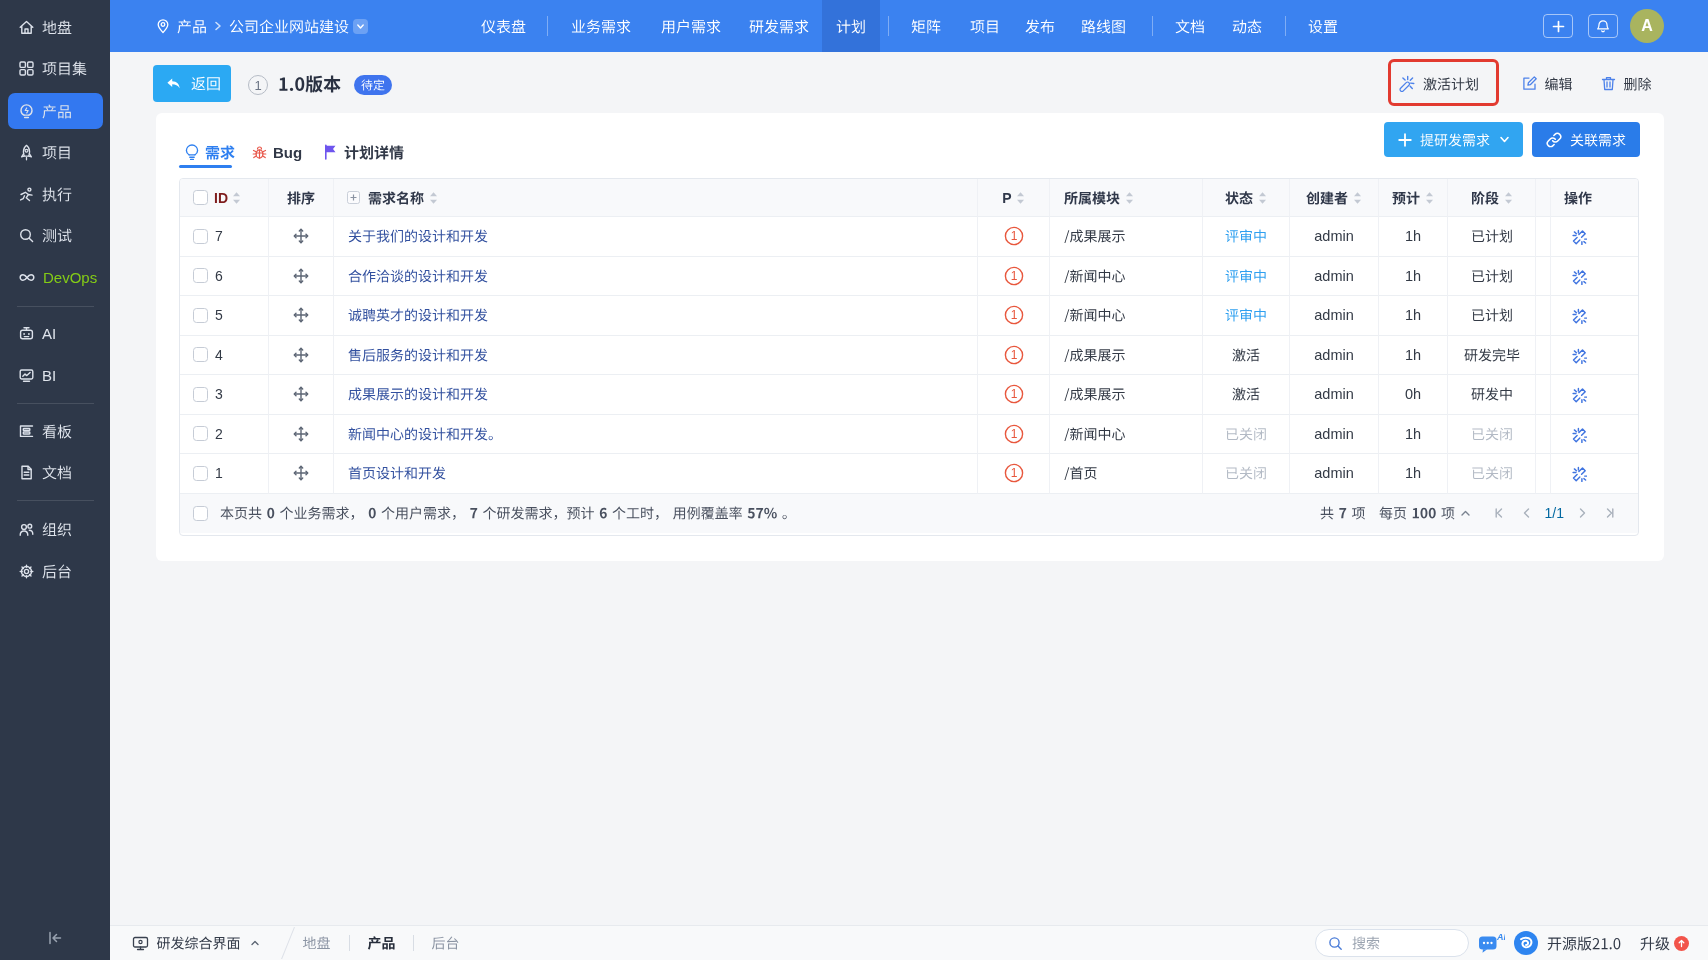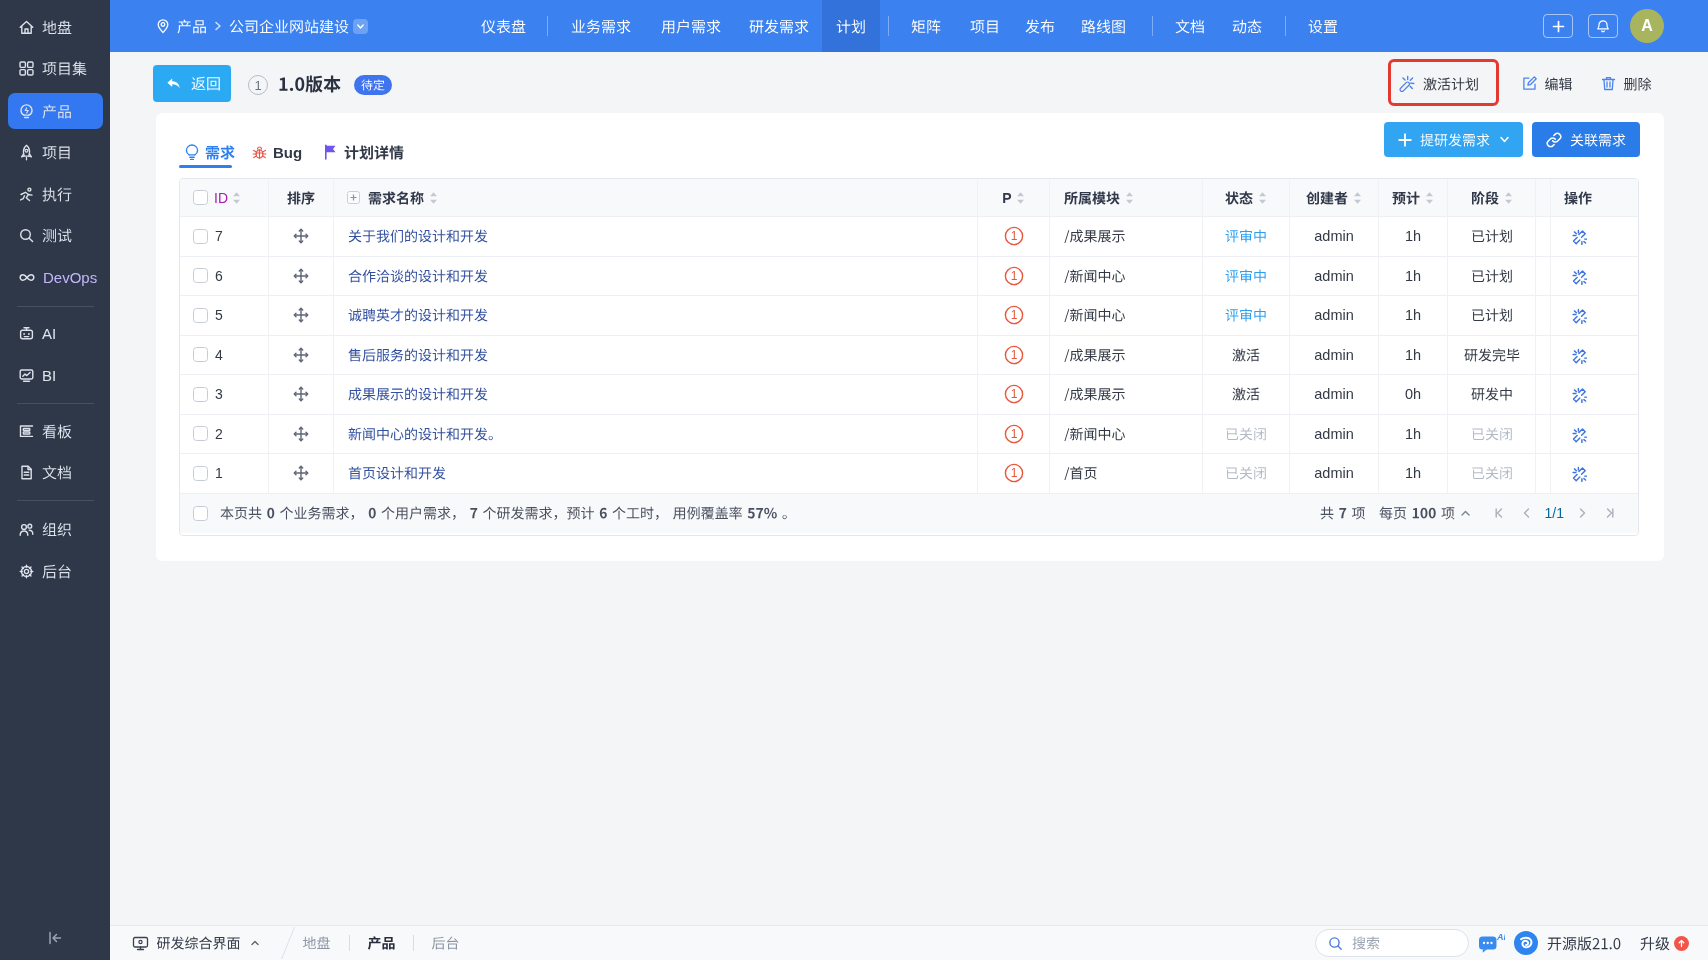--- a/index.html
+++ b/index.html
@@ -97,21 +97,21 @@
         <svg class="t" width="30.0" height="15" viewBox="0 -880 2000 1000">
           <path transform="translate(0,0)" fill="#dfe4ec" d="M486 -92C537 -42 596 28 624 73L673 39C644 -4 584 -72 533 -121ZM312 -782V-154H371V-724H588V-157H649V-782ZM867 -827V-7C867 8 861 13 847 13C833 14 786 14 733 13C742 31 752 60 755 76C825 77 868 75 894 64C919 53 929 34 929 -7V-827ZM730 -750V-151H790V-750ZM446 -653V-299C446 -178 426 -53 259 32C270 41 289 66 296 78C476 -13 504 -164 504 -298V-653ZM81 -776C137 -745 209 -697 243 -665L289 -726C253 -756 180 -800 126 -829ZM38 -506C93 -475 166 -430 202 -400L247 -460C209 -489 135 -532 81 -560ZM58 27 126 67C168 -25 218 -148 254 -253L194 -292C154 -180 98 -50 58 27Z M1120 -775C1171 -731 1235 -667 1265 -626L1317 -678C1287 -718 1222 -778 1170 -821ZM1777 -796C1819 -752 1865 -691 1885 -651L1940 -688C1918 -727 1871 -785 1829 -828ZM1050 -526V-454H1189V-94C1189 -51 1159 -22 1141 -11C1154 4 1172 36 1179 54C1194 36 1221 18 1392 -97C1385 -112 1376 -141 1371 -161L1260 -89V-526ZM1671 -835 1677 -632H1346V-560H1680C1698 -183 1745 74 1869 77C1907 77 1947 35 1967 -134C1953 -140 1921 -160 1907 -175C1901 -77 1889 -21 1871 -21C1809 -24 1770 -251 1754 -560H1959V-632H1751C1749 -697 1747 -765 1747 -835ZM1360 -61 1381 10C1465 -15 1574 -47 1679 -78L1669 -145L1552 -112V-344H1646V-414H1378V-344H1483V-93Z"></path>
         </svg>
       </div>
       <div class="ab sideitem" style="top:259.5px;">
         <span class="ic">
           <svg width="18" height="17" viewBox="0 0 18 17" fill="none">
             <path d="M9 8.5 c-1.2 1.6-2.3 2.8-4 2.8a2.8 2.8 0 0 1 0-5.6 c1.7 0 2.8 1.2 4 2.8 c1.2 1.6 2.3 2.8 4 2.8a2.8 2.8 0 0 0 0-5.6c-1.7 0-2.8 1.2-4 2.8z" stroke="#dce1ea" stroke-width="1.5" stroke-linecap="round" stroke-linejoin="round" fill="none"></path>
           </svg>
         </span>
-        <span style="font-size:15px;color:#c4b5fd">DevOps</span>
+        <span style="font-size:15px;color:#84cc16">DevOps</span>
       </div>
       <div class="ab sideitem" style="top:315.5px;">
         <span class="ic">
           <svg width="17" height="17" viewBox="0 0 17 17" fill="none">
             <rect x="2.6" y="5.2" width="11.8" height="8.6" rx="2" stroke="#dce1ea" stroke-width="1.4" stroke-linecap="round" stroke-linejoin="round" fill="none"></rect>
             <path d="M8.5 5 V2.8 M6 2.8h5" stroke="#dce1ea" stroke-width="1.4" stroke-linecap="round" stroke-linejoin="round" fill="none"></path>
             <circle cx="6.1" cy="9" r=".9" fill="#dce1ea"></circle>
             <circle cx="10.9" cy="9" r=".9" fill="#dce1ea"></circle>
             <path d="M6.3 11.6h4.4" stroke="#dce1ea" stroke-width="1.4" stroke-linecap="round" stroke-linejoin="round" fill="none"></path>
           </svg>
@@ -406,21 +406,21 @@
           <col style="width:87px">
         </colgroup>
         <tbody>
           <tr>
             <th>
               <div class="celll" style="padding-left:13px">
                 <svg width="15" height="15" viewBox="0 0 15 15" fill="none">
                   <rect x="0.5" y="0.5" width="14" height="14" rx="3" fill="#fff" stroke="#c6ccd6" stroke-width="1"></rect>
                 </svg>
                 <span style="width:6px"></span>
-                <span style="font-size:14px;font-weight:normal;color:#a21caf">ID</span>
+                <span style="font-size:14px;font-weight:bold;color:#7f1d1d">ID</span>
                 <span style="width:4px"></span>
                 <svg width="9" height="14" viewBox="0 0 9 14" fill="none">
                   <path d="M4.5 1.2 L8 5.2 H1 Z" fill="#c3c9d3"></path>
                   <path d="M4.5 12.8 L1 8.8 H8 Z" fill="#c3c9d3"></path>
                 </svg>
               </div>
             </th>
             <th>
               <div class="cellc">
                 <svg class="t" width="28.0" height="14" viewBox="0 -880 2000 1000">

